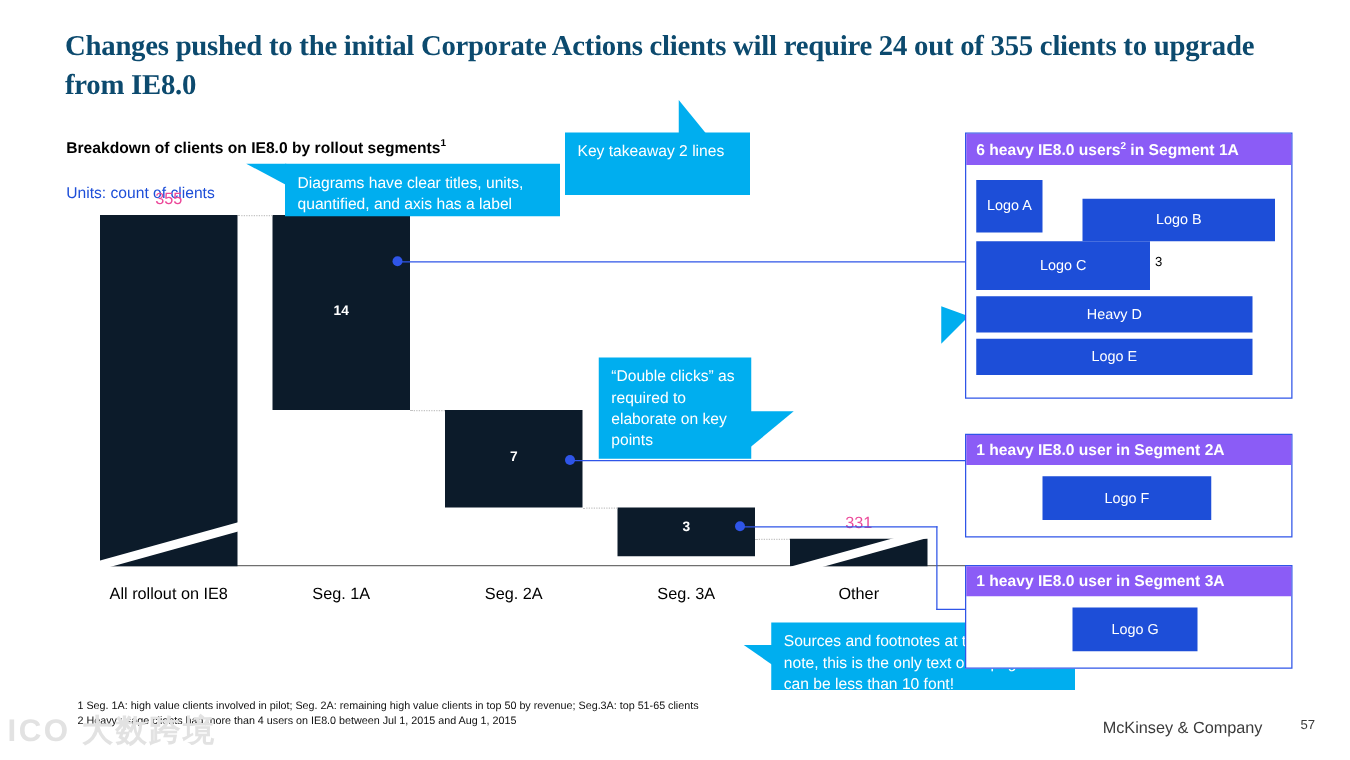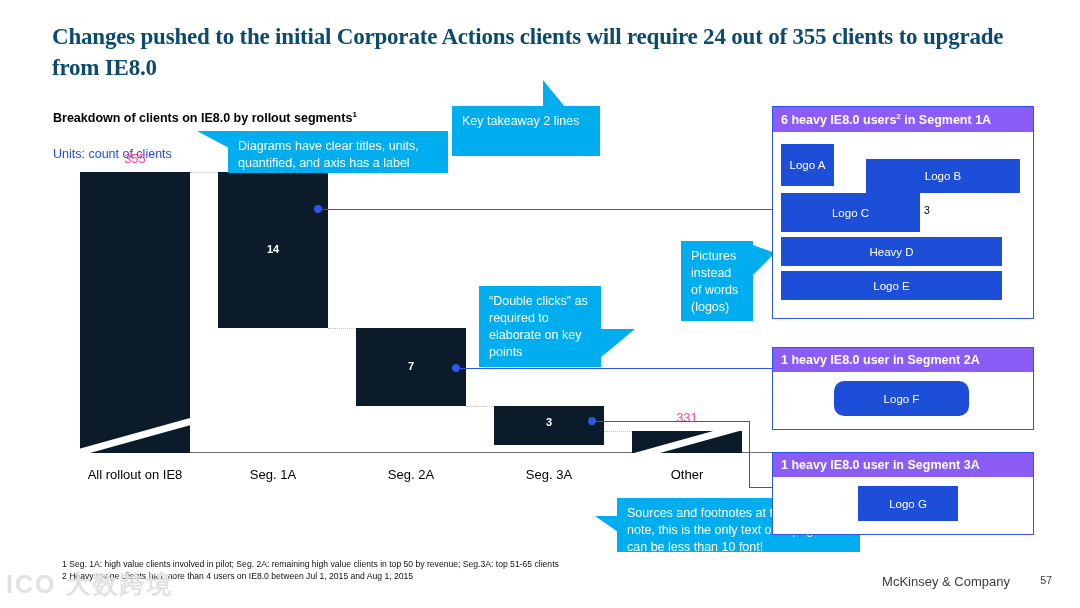--- a/index.html
+++ b/index.html
@@ -143,21 +143,20 @@
 
   <div class="callout" style="left:228px;top:131px;width:220px;height:42px;">Diagrams have clear titles, units, quantified, and axis has a label</div>
   <div class="tail" style="left:197px;top:131px;border-top:0 solid transparent;border-bottom:17px solid transparent;border-right:32px solid #00aeef;"></div>
 
   <div class="callout" style="left:452px;top:106px;width:148px;height:50px;">Key takeaway 2 lines</div>
   <div class="tail" style="left:543px;top:80px;border-left:0 solid transparent;border-right:22px solid transparent;border-bottom:27px solid #00aeef;"></div>
 
   <div class="callout" style="left:479px;top:286px;width:122px;height:81px;">“Double clicks” as required to elaborate on key points</div>
   <div class="tail" style="left:600px;top:329px;border-top:0 solid transparent;border-bottom:29px solid transparent;border-left:35px solid #00aeef;"></div>
 
-  <div class="callout" style="left:681px;top:241px;width:72px;height:80px;">Pictures instead of words (logos)</div>
   <div class="tail" style="left:753px;top:245px;border-top:8px solid transparent;border-bottom:22px solid transparent;border-left:22px solid #00aeef;"></div>
 
   <div class="callout" style="left:617px;top:498px;width:243px;height:54px;">Sources and footnotes at the bottom – note, this is the only text on a page that can be less than 10 font!</div>
   <div class="tail" style="left:595px;top:516px;border-top:0 solid transparent;border-bottom:16px solid transparent;border-right:23px solid #00aeef;"></div>
 
   <div class="panel" style="left:772px;top:106px;width:262px;height:213px;">
     <div class="panel-head">
       <span>6 heavy IE8.0 users</span><sup>2</sup><span> in Segment 1A</span>
     </div>
     <div class="panel-body" style="height:185px;">
@@ -166,21 +165,21 @@
       <div class="logo" style="left:8px;top:61px;width:139px;height:39px;">Logo C</div>
       <span class="side-num" style="left:151px;top:72px;">3</span>
       <div class="logo" style="left:8px;top:105px;width:221px;height:29px;">Heavy D</div>
       <div class="logo" style="left:8px;top:139px;width:221px;height:29px;">Logo E</div>
     </div>
   </div>
 
   <div class="panel" style="left:772px;top:347px;width:262px;height:83px;">
     <div class="panel-head">1 heavy IE8.0 user in Segment 2A</div>
     <div class="panel-body" style="height:55px;">
-      <div class="logo" style="left:61px;top:9px;width:135px;height:35px;border-radius:10px;">Logo F</div>
+      <div class="logo" style="left:61px;top:9px;width:135px;height:35px;">Logo F</div>
     </div>
   </div>
 
   <div class="panel" style="left:772px;top:452px;width:262px;height:83px;">
     <div class="panel-head">1 heavy IE8.0 user in Segment 3A</div>
     <div class="panel-body" style="height:55px;">
       <div class="logo" style="left:85px;top:9px;width:100px;height:35px;">Logo G</div>
     </div>
   </div>
 

